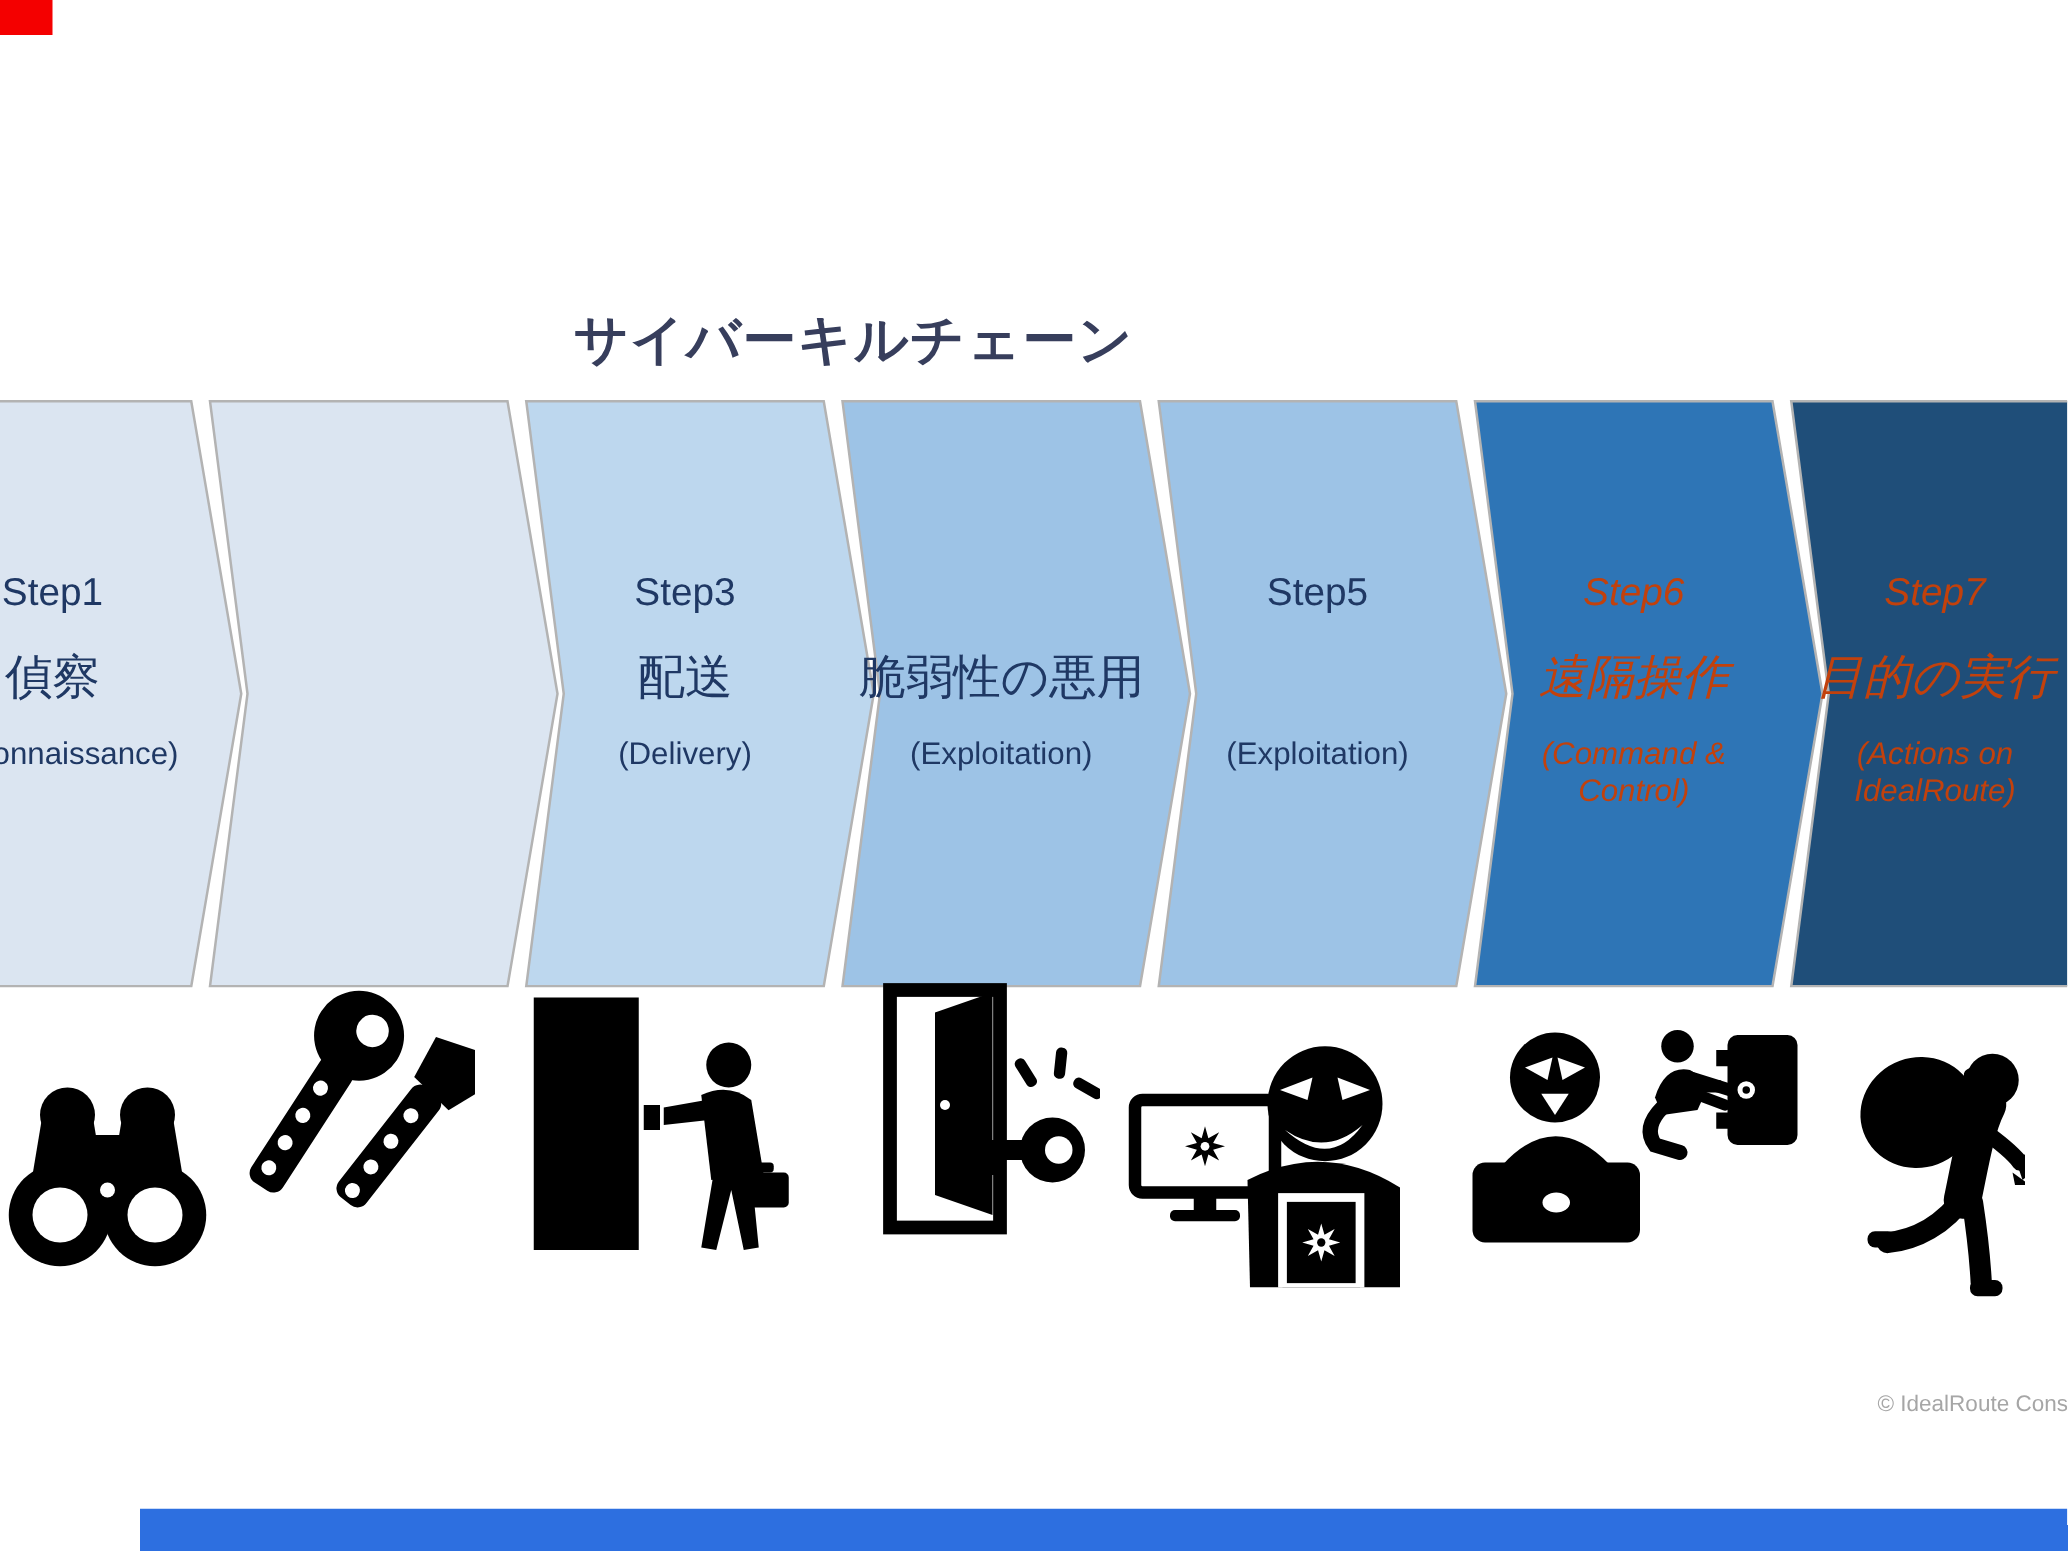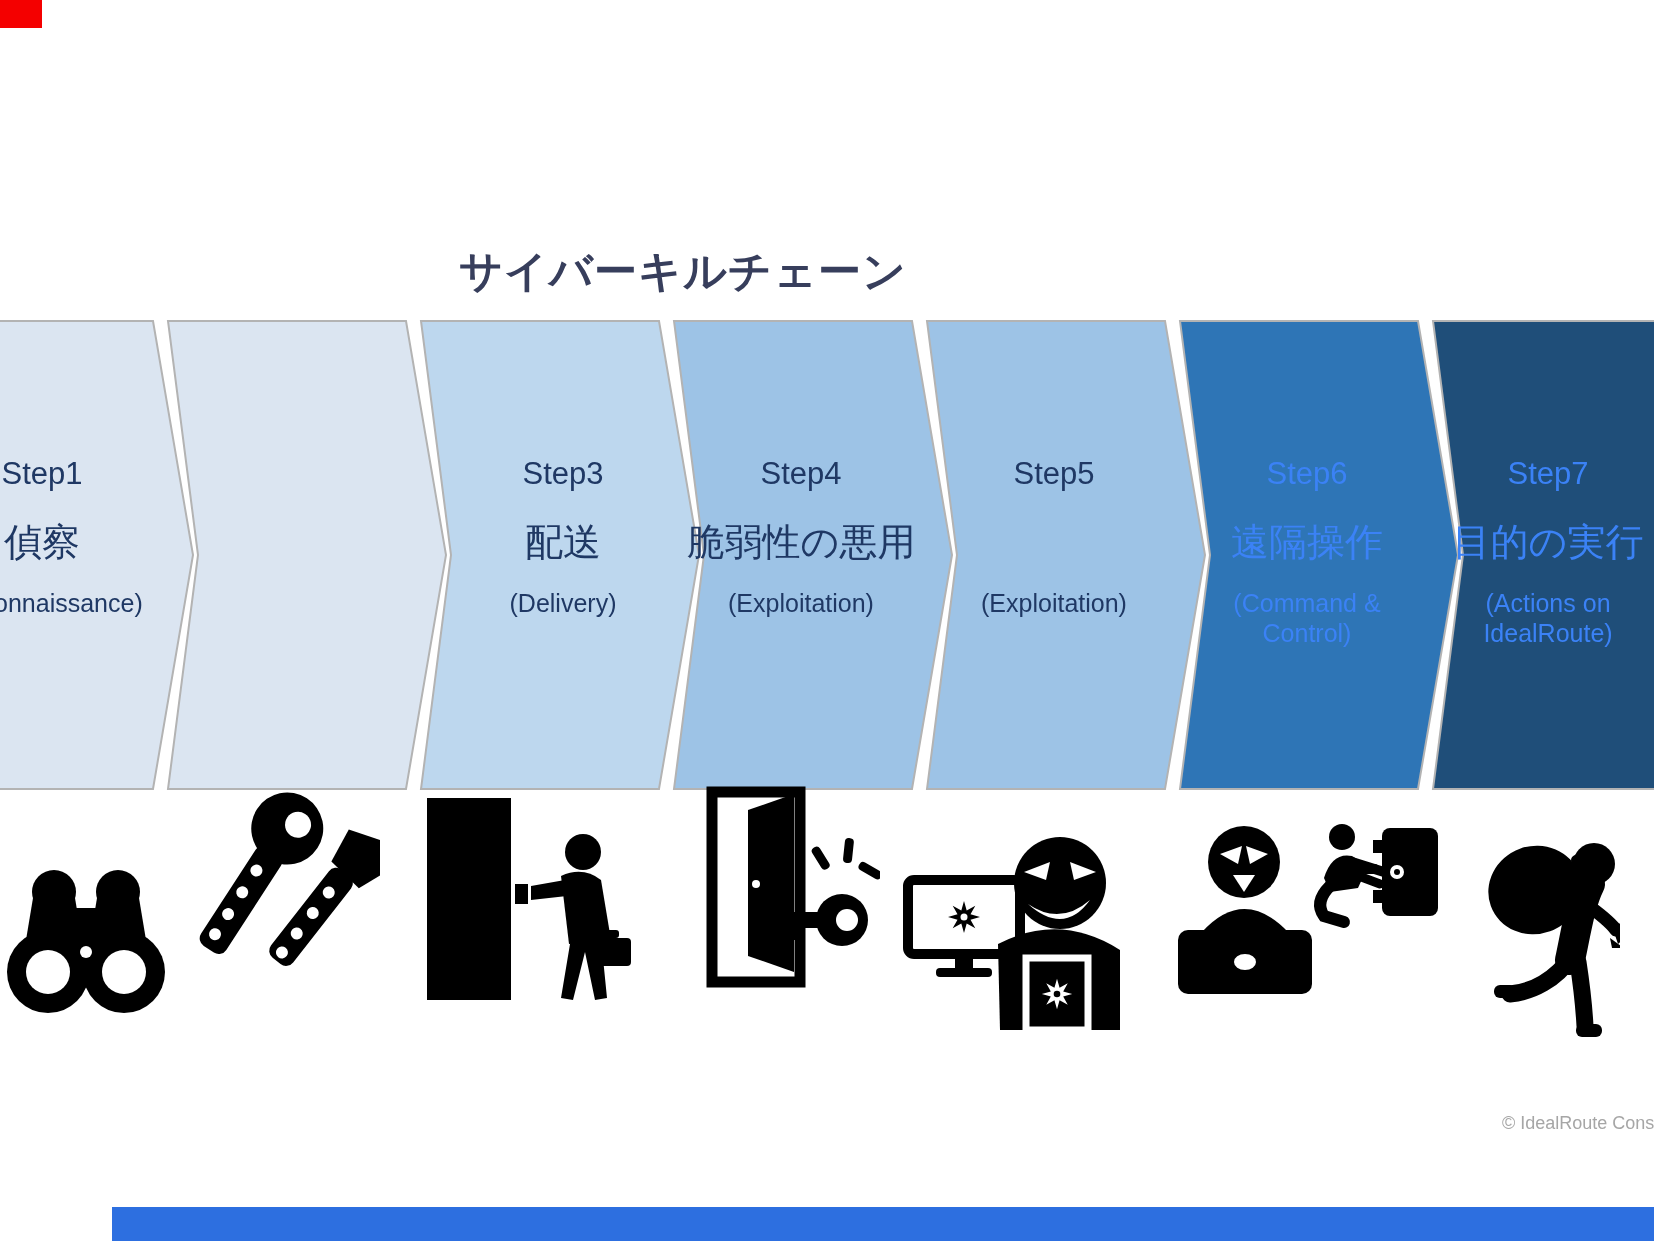--- a/index.html
+++ b/index.html
@@ -7,21 +7,21 @@
     position:relative;width:1654px;height:1241px;background:#ffffff;
     overflow:hidden;font-family:"Liberation Sans",sans-serif;
   }
   .page-title{
     position:absolute;top:243px;left:683px;transform:translateX(-50%);
     font-size:43px;font-weight:bold;color:#373e5c;white-space:nowrap;letter-spacing:1px;
   }
   .chevrons{position:absolute;top:320px;left:0;}
   .step-block{position:absolute;top:320px;height:470px;width:260px;}
   .step-block.dark{color:#1f3864;}
-  .step-block.light{color:#3b82f6;}
+  .step-block.light{color:#c2410c;font-style:italic;}
   .step-block .num{position:absolute;top:136px;width:100%;text-align:center;font-size:31px;}
   .step-block .jp{position:absolute;top:202px;width:100%;text-align:center;font-size:38px;line-height:1.1;white-space:nowrap;}
   .step-block .en{position:absolute;top:268px;width:100%;text-align:center;font-size:25px;line-height:1.2;}
   .step-block.wrap .en{left:50%;transform:translateX(-50%);width:180px;text-align:center;}
   .icon-box{position:absolute;top:780px;}
   .icon-box svg{display:block;}
   .corner-accent{position:absolute;top:0;left:0;width:42px;height:28px;background:#f40000;}
   .footer-bar{position:absolute;top:1207px;left:112px;right:0;height:34px;background:#2d6fe0;}
   .copyright{position:absolute;top:1113px;left:1502px;font-size:18px;color:#a6a6a6;white-space:nowrap;}
 </style>
@@ -40,27 +40,26 @@
     <polygon stroke="#b3b3b3" stroke-width="2" points="927,1 1165,1 1205,235 1165,469 927,469 957,235" fill="#9dc3e6"></polygon>
     <polygon stroke="#b3b3b3" stroke-width="2" points="1180,1 1418,1 1458,235 1418,469 1180,469 1210,235" fill="#2e75b6"></polygon>
     <polygon stroke="#b3b3b3" stroke-width="2" points="1433,1 1720,1 1720,469 1433,469 1463,235" fill="#1f4e79"></polygon>
   </svg>
 
   <div class="step-block dark" style="left:-88px">
     <div class="num">Step1</div>
     <div class="jp">偵察</div>
     <div class="en">(Reconnaissance)</div>
   </div>
-  <div class="step-block dark" style="left:433px">
+  <div class="step-block dark" style="left:418px">
     <div class="num">Step3</div>
     <div class="jp">配送</div>
     <div class="en">(Delivery)</div>
   </div>
   <div class="step-block dark" style="left:671px">
-    <div class="num">Step4</div>
     <div class="jp">脆弱性の悪用</div>
     <div class="en">(Exploitation)</div>
   </div>
   <div class="step-block dark" style="left:924px">
     <div class="num">Step5</div>
     <div class="en">(Exploitation)</div>
   </div>
   <div class="step-block light wrap" style="left:1177px">
     <div class="num">Step6</div>
     <div class="jp">遠隔操作</div>

